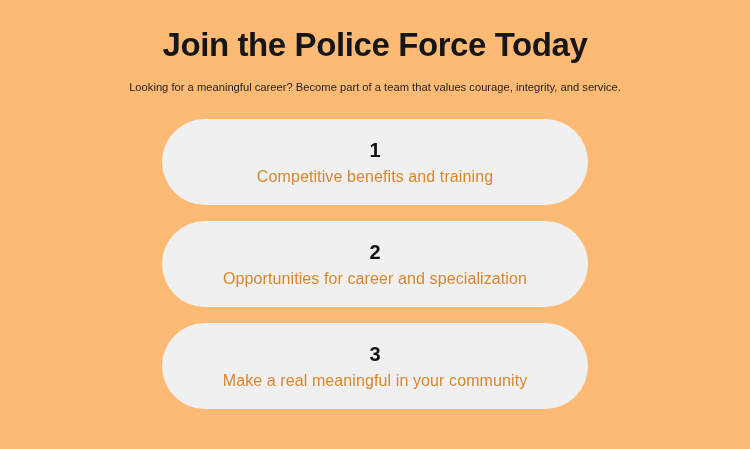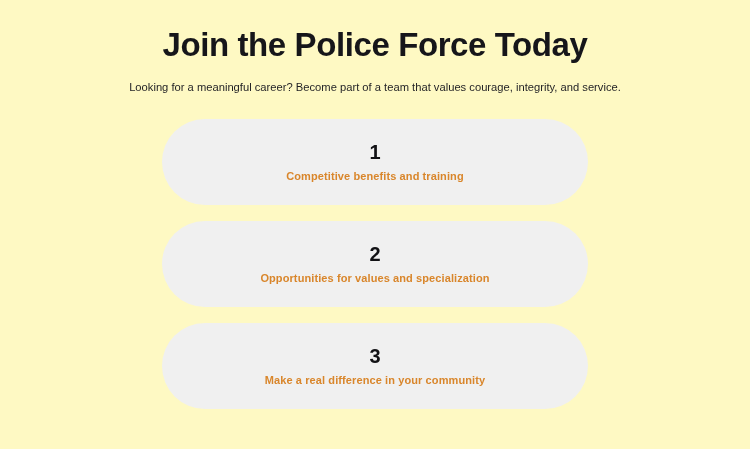--- a/index.html
+++ b/index.html
@@ -4,21 +4,21 @@
 <style>
   * { margin:0; padding:0; box-sizing:border-box; }
   html, body {
     width:750px; height:449px;
     background:#ffffff;
     font-family:"Liberation Sans", sans-serif;
     overflow:hidden;
   }
   .page {
     width:750px; height:449px;
-    background:#fef9c3;
+    background:#fdba74;
     position:relative;
   }
 
   .header {
     padding-top:27px;
     text-align:center;
   }
   .page-title {
     font-size:33px;
     font-weight:700;
@@ -53,22 +53,22 @@
     justify-content:center;
     gap:9px;
   }
   .card-number {
     font-size:20px;
     font-weight:700;
     color:#111114;
     line-height:1;
   }
   .card-label {
-    font-size:11px;
-    font-weight:700;
+    font-size:16px;
+    font-weight:400;
     color:#d9862b;
     line-height:1;
     letter-spacing:0.1px;
   }
 </style>
 </head>
 <body>
 
 <div class="page">
 
@@ -79,23 +79,23 @@
 
   <div class="cards">
 
     <div class="card">
       <div class="card-number">1</div>
       <div class="card-label">Competitive benefits and training</div>
     </div>
 
     <div class="card">
       <div class="card-number">2</div>
-      <div class="card-label">Opportunities for values and specialization</div>
+      <div class="card-label">Opportunities for career and specialization</div>
     </div>
 
     <div class="card">
       <div class="card-number">3</div>
-      <div class="card-label">Make a real difference in your community</div>
+      <div class="card-label">Make a real meaningful in your community</div>
     </div>
 
   </div>
 
 </div>
 
 </body></html>

